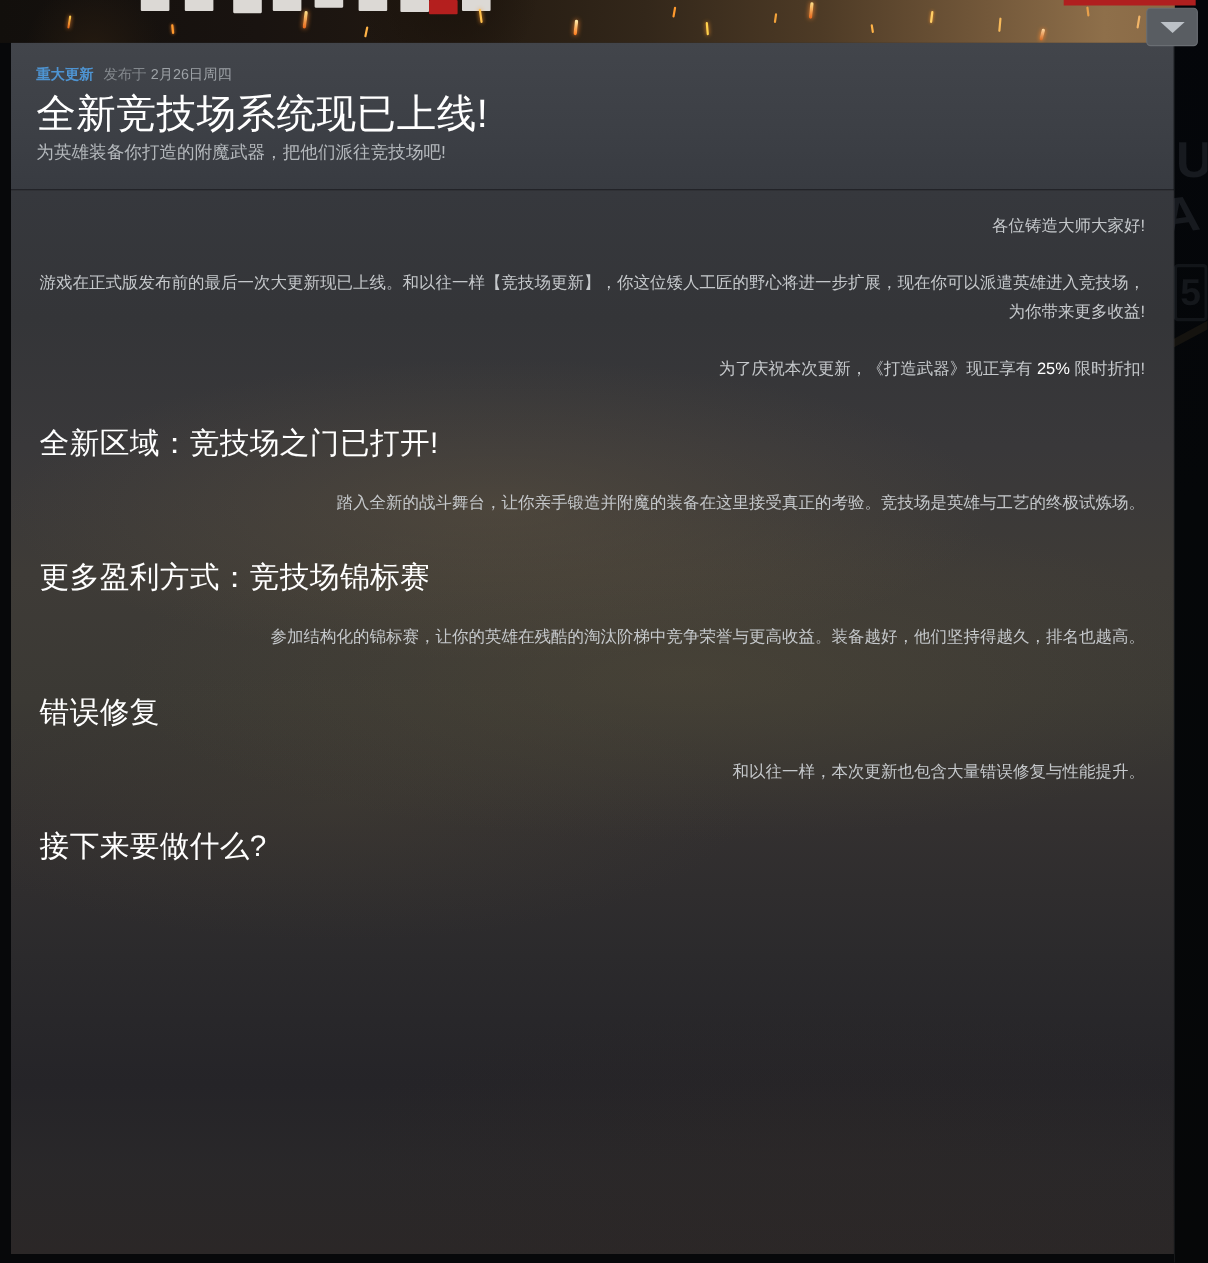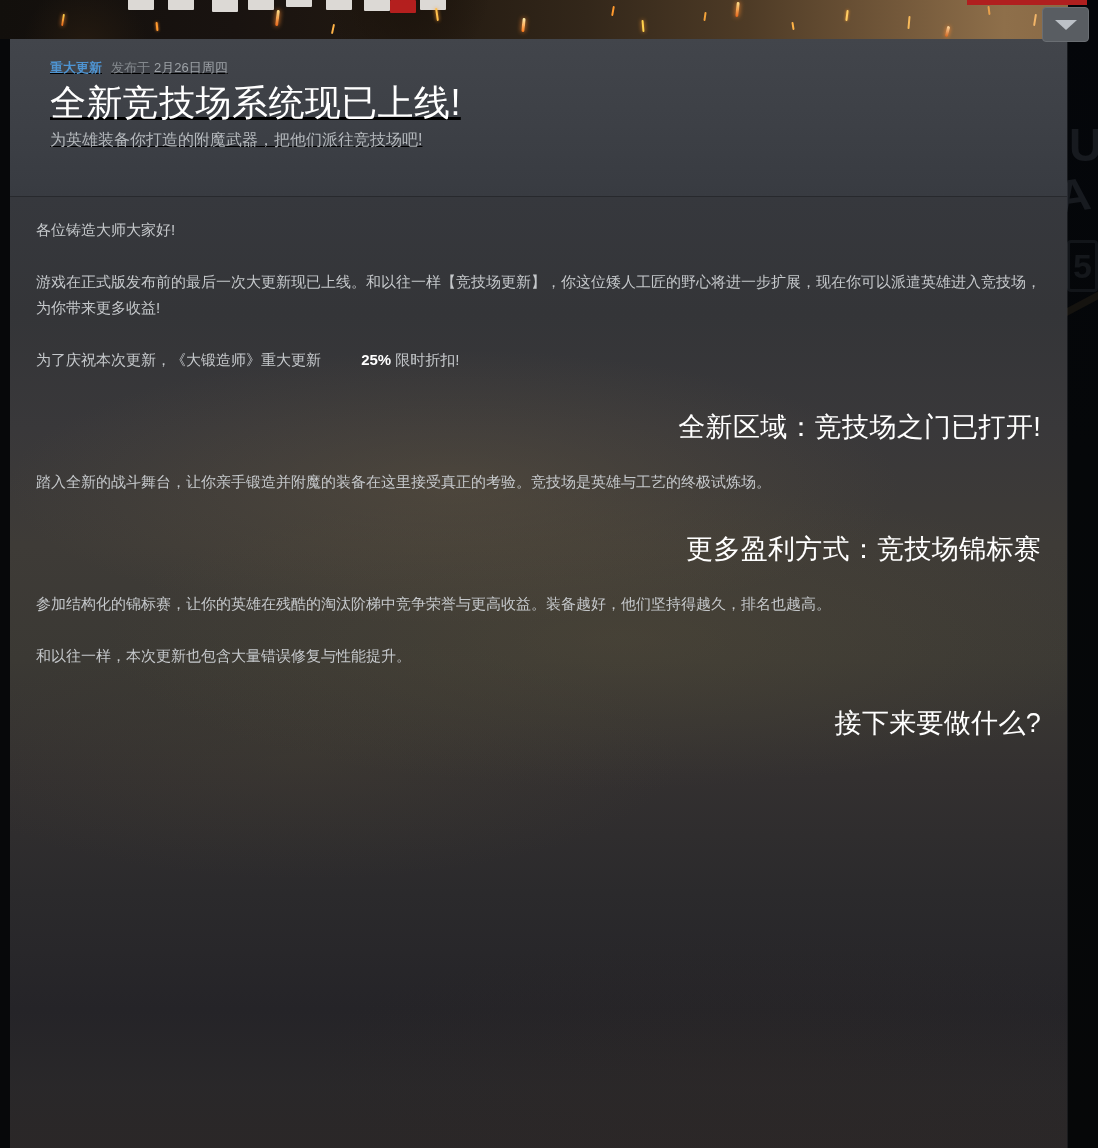--- a/index.html
+++ b/index.html
@@ -57,24 +57,23 @@
     width:0;height:0;border-left:11px solid transparent;border-right:11px solid transparent;
     border-top:10px solid #bcc1c7;
   }
 
   
   .panel{
     position:absolute;top:39px;left:10px;width:1057px;height:1109px;
     box-shadow:1px 0 0 rgba(130,135,140,.16);
   }
   .panel-header{
-    box-sizing:border-box;height:158px;padding:21px 40px 0;
+    box-sizing:border-box;height:134px;padding:21px 23px 0;
     background:linear-gradient(180deg,#42454b 0%,#3d4046 55%,#383b41 100%);
     border-bottom:1px solid #27292d;
-    text-decoration:underline;
   }
   .meta{font-size:13px;line-height:15px;}
   .event-tag{color:#4e94d2;font-weight:600;}
   .posted-prefix{color:#84898e;margin-left:9px;}
   .posted-date{color:#9da2a7;margin-left:4px;}
   .event-title{
     margin:11px 0 0;font-size:36px;line-height:33px;font-weight:400;
     color:#ffffff;letter-spacing:.4px;
   }
   .event-subtitle{margin-top:9px;font-size:16px;line-height:24px;color:#b5b9bd;font-weight:400;}
@@ -83,25 +82,25 @@
     box-sizing:border-box;height:967px;padding:20px 26px 0;
     color:#c5c8cb;font-size:15px;line-height:26px;overflow:hidden;
     background:
       radial-gradient(ellipse 620px 190px at 42% 290px, rgba(104,90,66,.38), transparent 72%),
       radial-gradient(ellipse 720px 210px at 58% 440px, rgba(92,82,58,.32), transparent 72%),
       radial-gradient(ellipse 520px 170px at 28% 560px, rgba(74,68,52,.28), transparent 72%),
       radial-gradient(ellipse 600px 200px at 70% 880px, rgba(46,40,38,.35), transparent 75%),
       linear-gradient(180deg,#36383d 0%,#343538 12%,#39383a 24%,#3e3b37 36%,#3b3934 48%,#333030 60%,#2b2a2c 72%,#252428 84%,#27242542 92%,#2b2727 100%);
     background-color:#2a292b;
   }
-  .panel-body p{margin:0 0 26px;}
-  .panel-body p b{color:#ffffff;font-weight:700;margin-left:36px;}
+  .panel-body p{margin:0 0 26px;text-align:right;}
+  .panel-body p b{color:#ffffff;font-weight:400;}
   .section-heading{
     margin:36px 0 24px;font-size:27px;line-height:36px;font-weight:500;
-    color:#ffffff;letter-spacing:.3px;text-align:right;
+    color:#ffffff;letter-spacing:.3px;
   }
 </style>
 </head>
 <body>
 
 <div class="stage">
 
   <div class="right-strip" id="right-strip">
       <span class="strip-glyph g0">U</span>
       <span class="strip-glyph g1">A</span>
@@ -141,24 +140,25 @@
       <div class="meta">
         <span class="event-tag">重大更新</span><span class="posted-prefix">发布于</span><span class="posted-date">2月26日周四</span>
       </div>
       <h1 class="event-title">全新竞技场系统现已上线!</h1>
       <div class="event-subtitle">为英雄装备你打造的附魔武器，把他们派往竞技场吧!</div>
     </div>
 
     <div class="panel-body" id="event-body">
         <p class="body-paragraph">各位铸造大师大家好!</p>
         <p class="body-paragraph">游戏在正式版发布前的最后一次大更新现已上线。和以往一样【竞技场更新】，你这位矮人工匠的野心将进一步扩展，现在你可以派遣英雄进入竞技场，为你带来更多收益!</p>
-        <p class="body-paragraph"><span>为了庆祝本次更新，《大锻造师》重大更新 </span><b>25%</b><span> 限时折扣!</span></p>
+        <p class="body-paragraph"><span>为了庆祝本次更新，《打造武器》现正享有 </span><b>25%</b><span> 限时折扣!</span></p>
         <h2 class="section-heading">全新区域：竞技场之门已打开!</h2>
         <p class="body-paragraph">踏入全新的战斗舞台，让你亲手锻造并附魔的装备在这里接受真正的考验。竞技场是英雄与工艺的终极试炼场。</p>
         <h2 class="section-heading">更多盈利方式：竞技场锦标赛</h2>
         <p class="body-paragraph">参加结构化的锦标赛，让你的英雄在残酷的淘汰阶梯中竞争荣誉与更高收益。装备越好，他们坚持得越久，排名也越高。</p>
+        <h2 class="section-heading">错误修复</h2>
         <p class="body-paragraph">和以往一样，本次更新也包含大量错误修复与性能提升。</p>
         <h2 class="section-heading">接下来要做什么?</h2>
       </div>
 
   </div>
 
 </div>
 
 </body></html>

